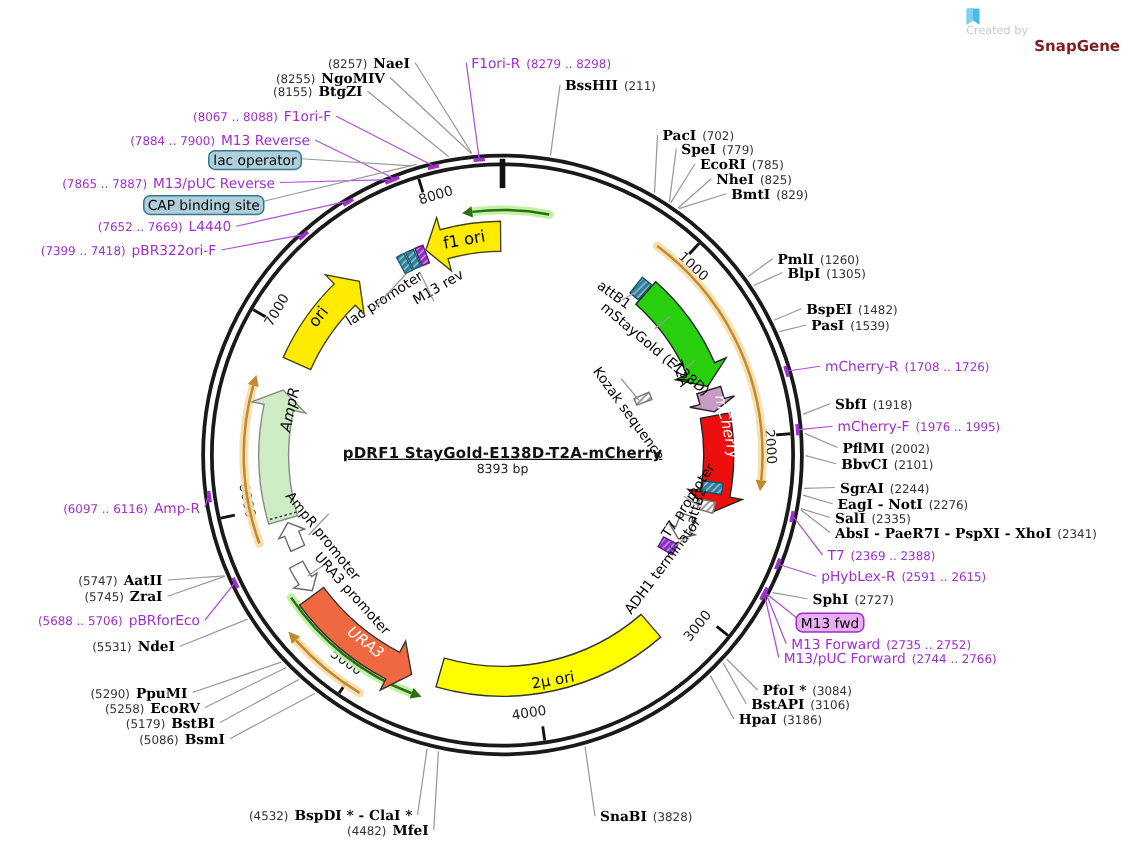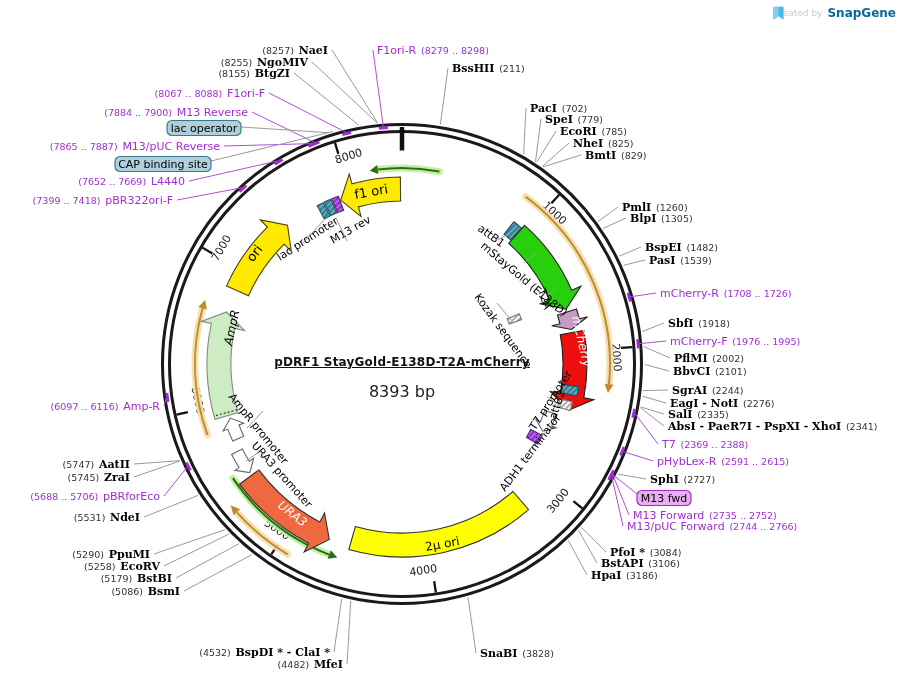--- a/index.html
+++ b/index.html
@@ -1,24 +1,24 @@
 <!DOCTYPE html>
 <html><head>
 <meta charset="utf-8">
 <style>
   html,body{margin:0;padding:0;background:#fff;}
   .canvas{position:relative;width:906px;height:681px;background:#fff;overflow:hidden;
           font-family:"DejaVu Sans","Liberation Sans",sans-serif;}
   svg{position:absolute;left:0;top:0;}
   .center-title{position:absolute;left:252px;top:355px;width:300px;text-align:center;pointer-events:none;}
   .center-title .name{font-weight:bold;font-size:12px;color:#111;letter-spacing:.2px;text-decoration:underline;}
-  .center-title .size{font-size:16px;color:#222;margin-top:13px;}
+  .center-title .size{font-size:10px;color:#222;margin-top:1px;}
   .watermark{position:absolute;top:6px;right:10px;display:flex;align-items:center;gap:5px;}
   .watermark .created{font-size:9px;color:#c6cbd1;}
-  .watermark .brand{font-size:12px;font-weight:600;color:#0369a1;}
+  .watermark .brand{font-size:12px;font-weight:600;color:#7f1d1d;margin-top:24px;}
 </style>
 </head>
 <body>
 
 <div class="canvas">
 
   <svg width="906" height="681" viewBox="0 0 906 681">
     <defs>
       <pattern id="hG" width="4" height="4" patternUnits="userSpaceOnUse" patternTransform="rotate(45)">
         <rect width="4" height="4" fill="#ffffff"></rect>

